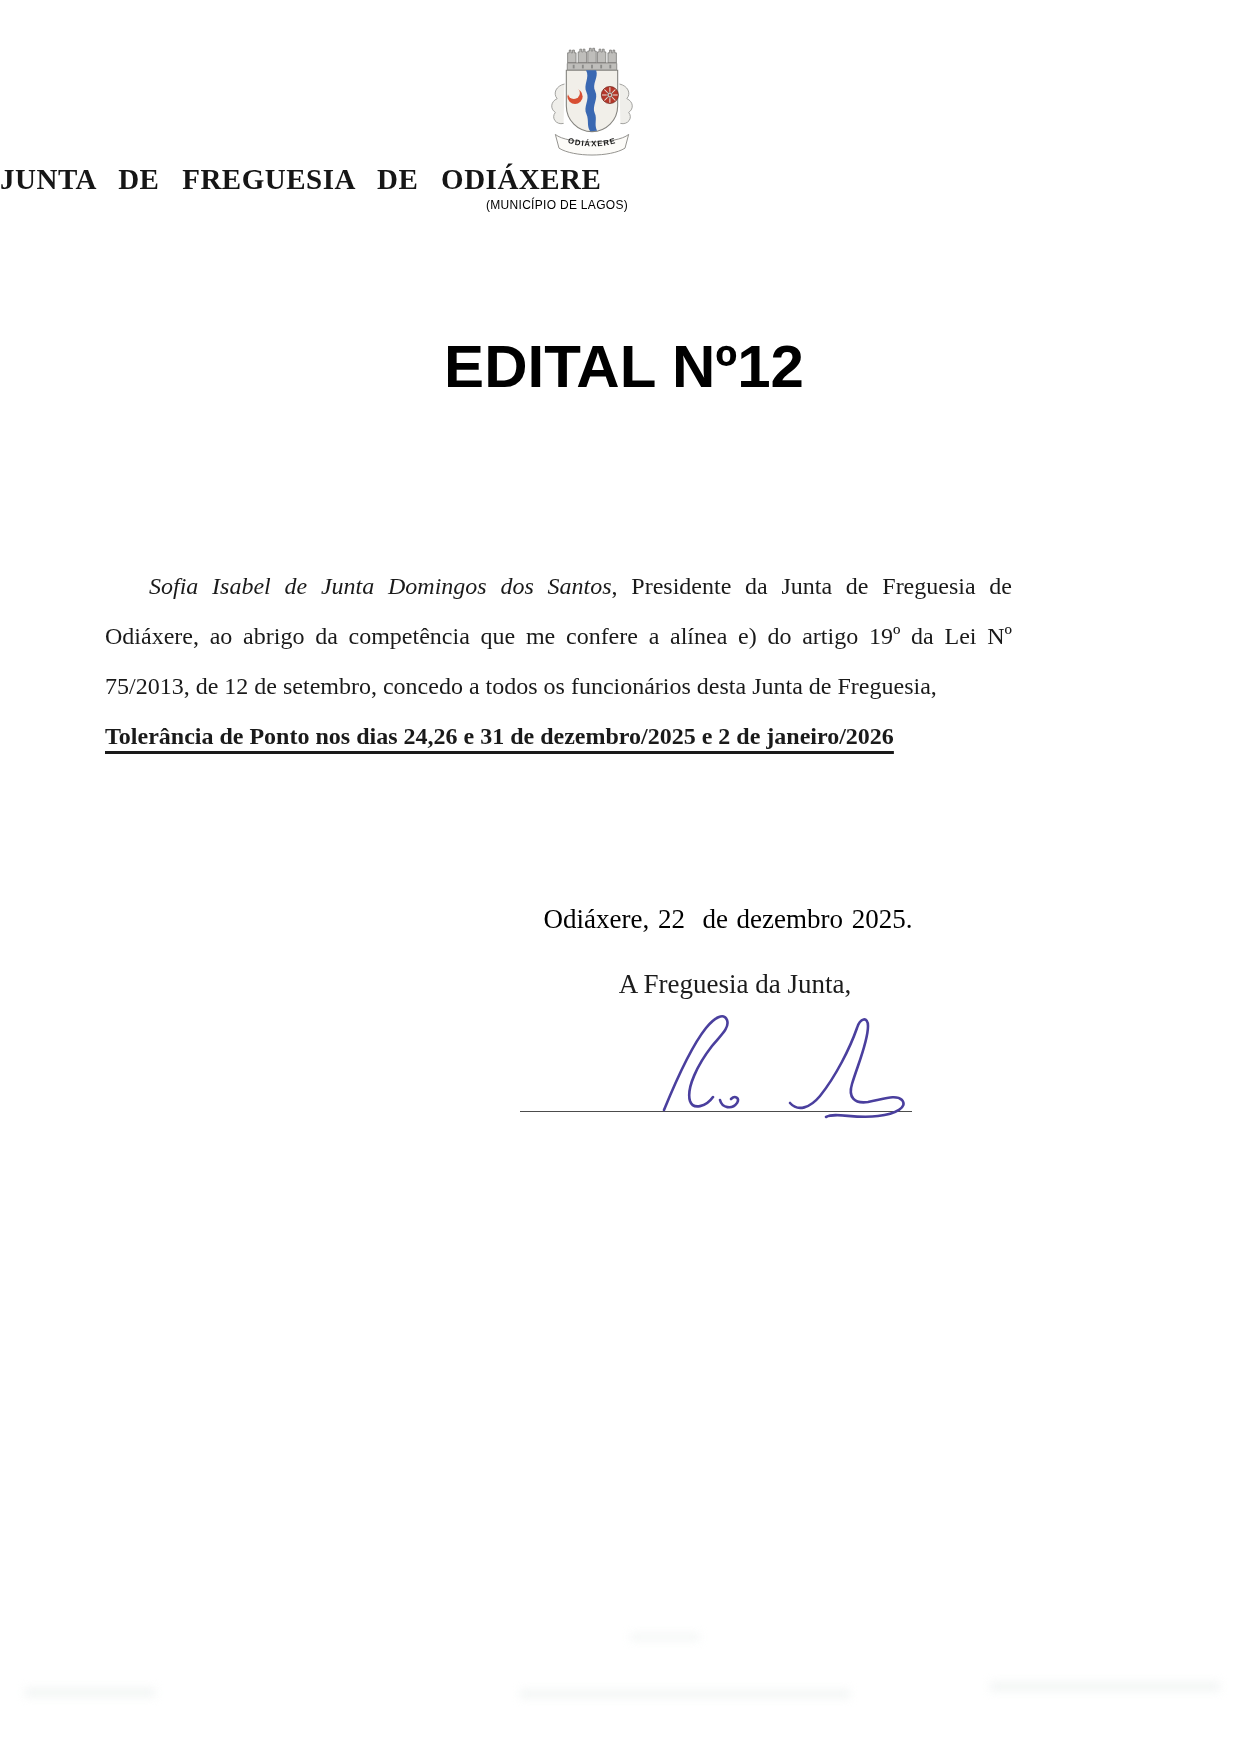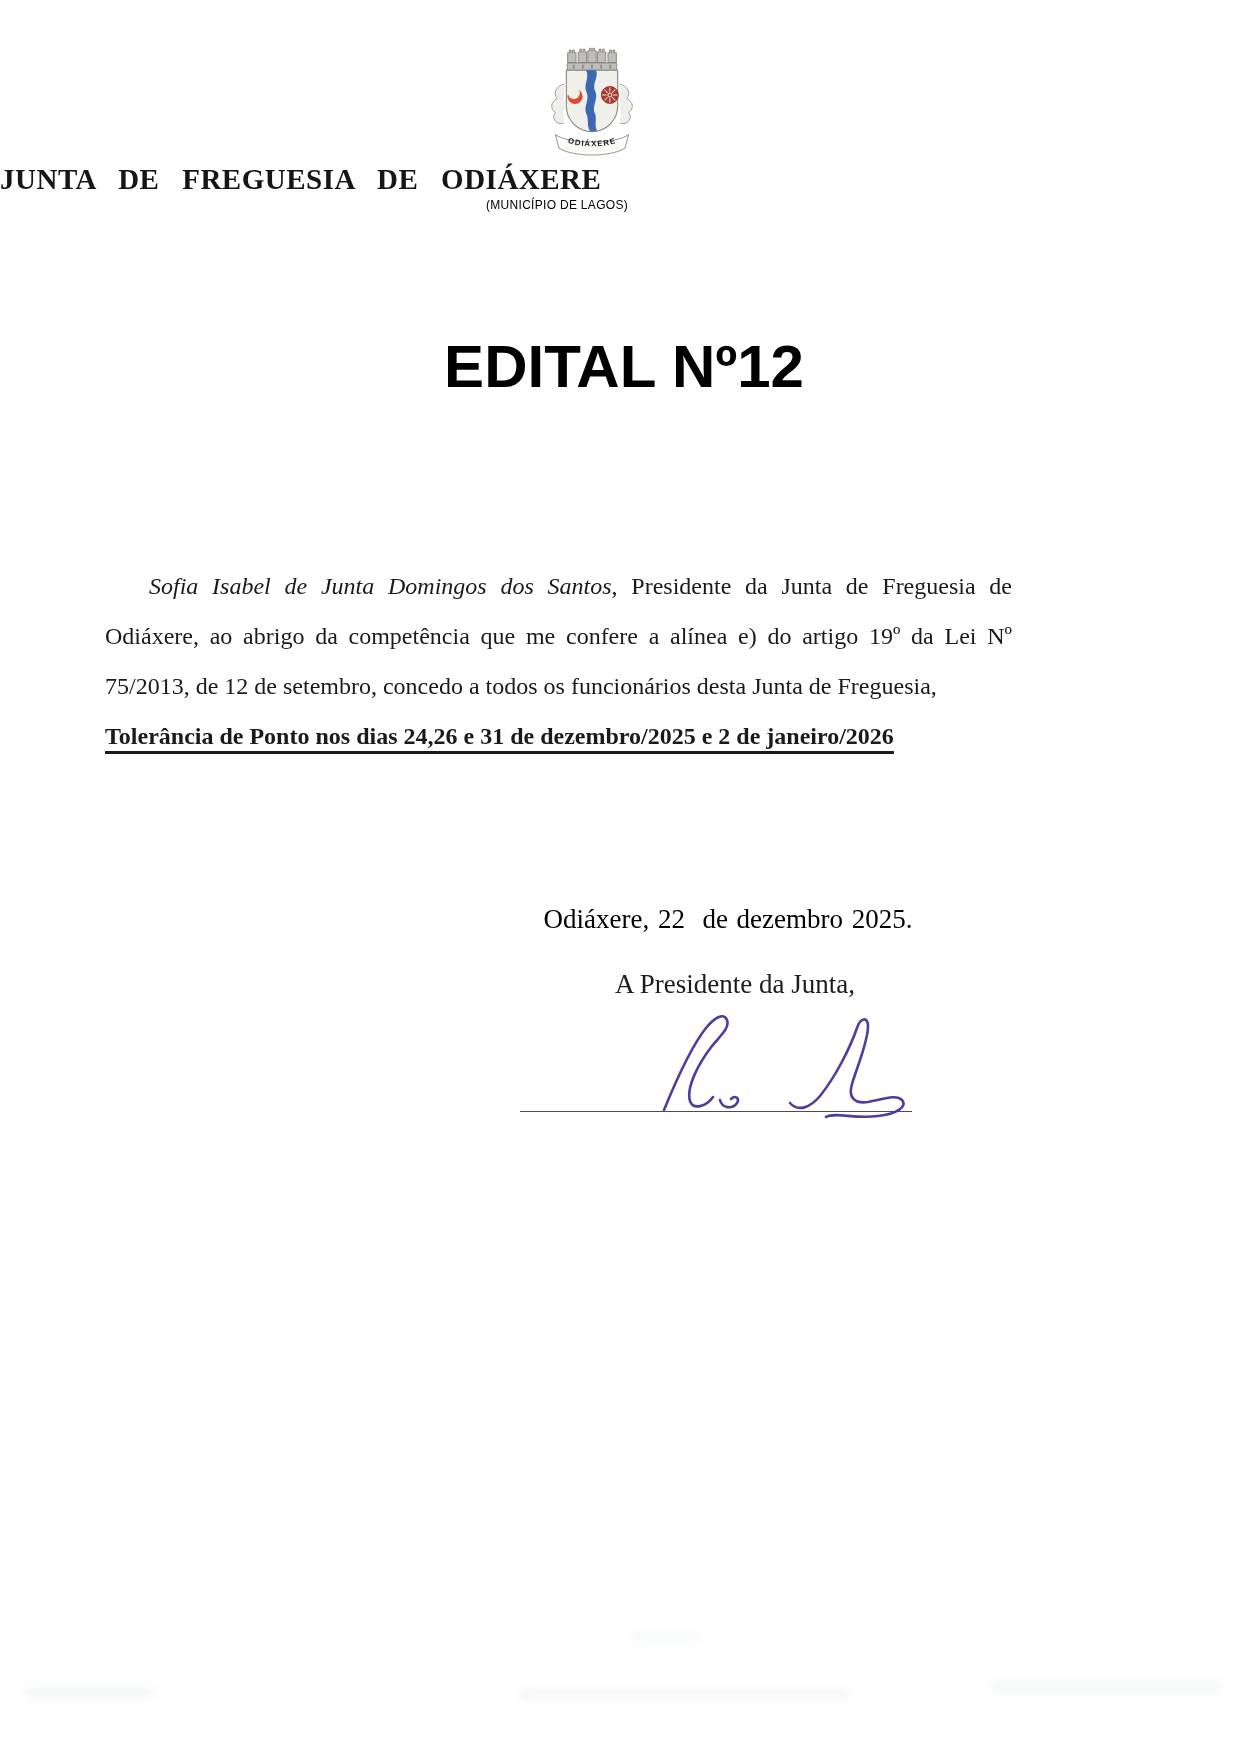--- a/index.html
+++ b/index.html
@@ -173,21 +173,21 @@
   <div class="org-subtitle">(MUNICÍPIO DE LAGOS)</div>
 
   <div class="edital-title">EDITAL Nº12</div>
 
   <div class="body-block">
     <p><span class="intro-name">Sofia Isabel de Junta Domingos dos Santos</span><span>, Presidente da Junta de Freguesia de Odiáxere, ao abrigo da competência que me confere a alínea e) do artigo 19º da Lei Nº 75/2013, de 12 de setembro, concedo a todos os funcionários desta Junta de Freguesia,</span></p>
     <div class="highlight-line">Tolerância de Ponto nos dias 24,26 e 31 de dezembro/2025 e 2 de janeiro/2026</div>
   </div>
 
   <div class="place-date">Odiáxere, 22  de dezembro 2025.</div>
-  <div class="signer-title">A Presidente da Junta,</div>
+  <div class="signer-title">A Freguesia da Junta,</div>
 
   <div class="sig-line"></div>
   <svg class="signature-svg" width="280" height="130" viewBox="0 0 280 130">
     <g fill="none" stroke-width="2.6" stroke-linecap="round" stroke-linejoin="round" stroke="#4a3f9e">
       <path d="M 24 110 C 33 88 50 48 66 28 C 74 18 84 12 87 20 C 90 28 80 36 72 46 C 58 64 46 88 50 101 C 53 110 66 107 73 97"></path>
       <path d="M 80 100 C 82 108 92 110 97 103 C 100 98 95 95 91 99"></path>
       <path d="M 150 103 C 158 112 170 108 180 96 C 196 76 210 48 217 28 C 220 18 228 16 228 26 C 228 42 218 64 212 84 C 208 97 214 104 228 102 C 244 99 256 94 262 100 C 268 107 256 114 238 116 C 214 119 196 112 186 117"></path>
     </g>
   </svg>
 

